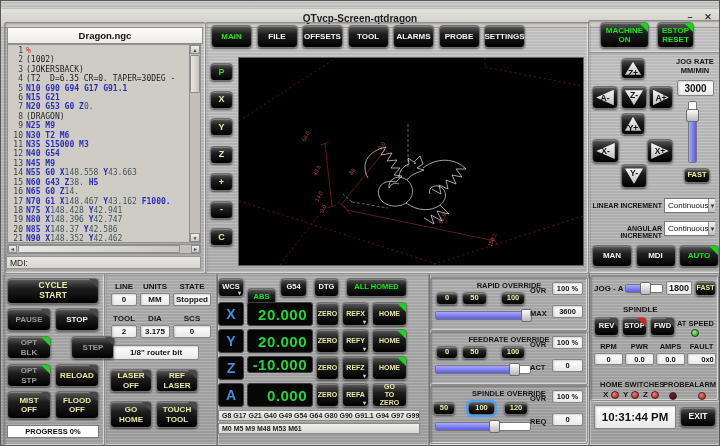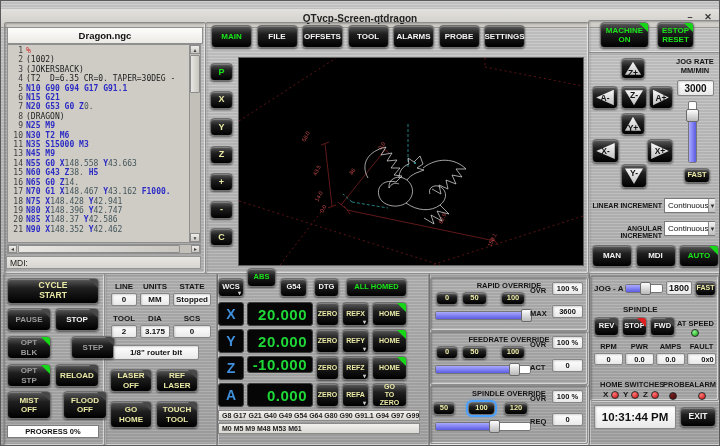--- a/index.html
+++ b/index.html
@@ -128,20 +128,21 @@
       <div class="gline"><span class="gnum">2</span><span class="gtext"><span class="tok-cmt">(1002)</span></span></div>
       <div class="gline"><span class="gnum">3</span><span class="gtext"><span class="tok-cmt">(JOKERSBACK)</span></span></div>
       <div class="gline"><span class="gnum">4</span><span class="gtext"><span class="tok-cmt">(T2  D=6.35 CR=0. TAPER=30DEG -</span></span></div>
       <div class="gline"><span class="gnum">5</span><span class="gtext"><span class="tok-l">N</span><span class="tok-l">10</span> <span class="tok-l">G</span><span class="tok-l">90</span> <span class="tok-l">G</span><span class="tok-l">94</span> <span class="tok-l">G</span><span class="tok-l">17</span> <span class="tok-l">G</span><span class="tok-l">91.1</span></span></div>
       <div class="gline"><span class="gnum">6</span><span class="gtext"><span class="tok-l">N</span><span class="tok-l">15</span> <span class="tok-l">G</span><span class="tok-l">21</span></span></div>
       <div class="gline"><span class="gnum">7</span><span class="gtext"><span class="tok-l">N</span><span class="tok-l">20</span> <span class="tok-l">G</span><span class="tok-l">53</span> <span class="tok-l">G</span><span class="tok-l">0</span> <span class="tok-l">Z</span><span class="tok-n">0.</span></span></div>
       <div class="gline"><span class="gnum">8</span><span class="gtext"><span class="tok-cmt">(DRAGON)</span></span></div>
       <div class="gline"><span class="gnum">9</span><span class="gtext"><span class="tok-l">N</span><span class="tok-l">25</span> <span class="tok-l">M</span><span class="tok-l">9</span></span></div>
       <div class="gline"><span class="gnum">10</span><span class="gtext"><span class="tok-l">N</span><span class="tok-l">30</span> <span class="tok-l">T</span><span class="tok-l">2</span> <span class="tok-l">M</span><span class="tok-l">6</span></span></div>
       <div class="gline"><span class="gnum">11</span><span class="gtext"><span class="tok-l">N</span><span class="tok-l">35</span> <span class="tok-l">S</span><span class="tok-l">15000</span> <span class="tok-l">M</span><span class="tok-l">3</span></span></div>
+      <div class="gline"><span class="gnum">12</span><span class="gtext"><span class="tok-l">N</span><span class="tok-l">40</span> <span class="tok-l">G</span><span class="tok-l">54</span></span></div>
       <div class="gline"><span class="gnum">13</span><span class="gtext"><span class="tok-l">N</span><span class="tok-l">45</span> <span class="tok-l">M</span><span class="tok-l">9</span></span></div>
       <div class="gline"><span class="gnum">14</span><span class="gtext"><span class="tok-l">N</span><span class="tok-l">55</span> <span class="tok-l">G</span><span class="tok-l">0</span> <span class="tok-l">X</span><span class="tok-n">148.558</span> <span class="tok-l">Y</span><span class="tok-n">43.663</span></span></div>
       <div class="gline"><span class="gnum">15</span><span class="gtext"><span class="tok-l">N</span><span class="tok-l">60</span> <span class="tok-l">G</span><span class="tok-l">43</span> <span class="tok-l">Z</span><span class="tok-n">38.</span> <span class="tok-l">H</span><span class="tok-l">5</span></span></div>
       <div class="gline"><span class="gnum">16</span><span class="gtext"><span class="tok-l">N</span><span class="tok-l">65</span> <span class="tok-l">G</span><span class="tok-l">0</span> <span class="tok-l">Z</span><span class="tok-n">14.</span></span></div>
       <div class="gline"><span class="gnum">17</span><span class="gtext"><span class="tok-l">N</span><span class="tok-l">70</span> <span class="tok-l">G</span><span class="tok-l">1</span> <span class="tok-l">X</span><span class="tok-n">148.467</span> <span class="tok-l">Y</span><span class="tok-n">43.162</span> <span class="tok-l">F</span><span class="tok-l">1000.</span></span></div>
       <div class="gline"><span class="gnum">18</span><span class="gtext"><span class="tok-l">N</span><span class="tok-l">75</span> <span class="tok-l">X</span><span class="tok-n">148.428</span> <span class="tok-l">Y</span><span class="tok-n">42.941</span></span></div>
       <div class="gline"><span class="gnum">19</span><span class="gtext"><span class="tok-l">N</span><span class="tok-l">80</span> <span class="tok-l">X</span><span class="tok-n">148.396</span> <span class="tok-l">Y</span><span class="tok-n">42.747</span></span></div>
       <div class="gline"><span class="gnum">20</span><span class="gtext"><span class="tok-l">N</span><span class="tok-l">85</span> <span class="tok-l">X</span><span class="tok-n">148.37</span> <span class="tok-l">Y</span><span class="tok-n">42.586</span></span></div>
       <div class="gline"><span class="gnum">21</span><span class="gtext"><span class="tok-l">N</span><span class="tok-l">90</span> <span class="tok-l">X</span><span class="tok-n">148.352</span> <span class="tok-l">Y</span><span class="tok-n">42.462</span></span></div>
     </div>
@@ -244,37 +245,37 @@
   <button class="btn t-yellow ear-d" style="left:6px;top:277px;width:92px;height:26px;font-size:8.5px;">CYCLE
 START</button>
   <button class="btn t-dim ear-d" style="left:6px;top:307px;width:44px;height:23px;">PAUSE</button>
   <button class="btn t-white ear-d" style="left:54px;top:307px;width:44px;height:23px;">STOP</button>
   <button class="btn t-dim ear-g" style="left:6px;top:335px;width:44px;height:23px;">OPT BLK</button>
   <button class="btn t-dim ear-d" style="left:54px;top:335px;width:44px;height:23px;margin-left:16px;">STEP</button>
   <button class="btn t-dim ear-g" style="left:6px;top:363px;width:44px;height:23px;">OPT STP</button>
   <button class="btn t-yellow ear-d" style="left:54px;top:363px;width:44px;height:23px;">RELOAD</button>
   <button class="btn t-yellow ear-d" style="left:6px;top:390px;width:44px;height:28px;">MIST
 OFF</button>
-  <button class="btn t-yellow ear-d" style="left:62px;top:390px;width:44px;height:28px;">FLOOD
+  <button class="btn t-yellow ear-d" style="left:54px;top:390px;width:44px;height:28px;">FLOOD
 OFF</button>
   <div class="progress">PROGRESS 0%</div>
 
   <div id="statuspanel"></div>
   <div class="box" style="left:112px;top:344px;width:86px;height:15px;font-size:8px;">1/8" router bit</div>
   <button class="btn t-yellow ear-d" style="left:109px;top:368px;width:42px;height:23px;">LASER
 OFF</button>
   <button class="btn t-yellow ear-d" style="left:155px;top:368px;width:42px;height:23px;">REF
 LASER</button>
   <button class="btn t-yellow ear-d" style="left:109px;top:400px;width:42px;height:27px;">GO
 HOME</button>
   <button class="btn t-yellow ear-d" style="left:155px;top:400px;width:42px;height:27px;">TOUCH
 TOOL</button>
 
   <button class="btn t-white mini-arr" style="left:217px;top:277px;width:26px;height:19px;font-size:7.5px;">WCS</button>
-  <button class="btn t-green" style="left:246px;top:267px;width:29px;height:19px;font-size:7.5px;">ABS</button>
+  <button class="btn t-green" style="left:246px;top:287px;width:29px;height:19px;font-size:7.5px;">ABS</button>
   <button class="btn t-white" style="left:279px;top:277px;width:27px;height:19px;font-size:7.5px;">G54</button>
   <button class="btn t-white" style="left:313px;top:277px;width:25px;height:19px;font-size:7.5px;">DTG</button>
   <button class="btn t-green" style="left:345px;top:277px;width:61px;height:19px;font-size:7.5px;">ALL HOMED</button>
   <div id="droRows"></div>
   <div class="statusbar" style="left:217px;top:409px;width:202px;height:11px;">G8 G17 G21 G40 G49 G54 G64 G80 G90 G91.1 G94 G97 G99</div>
   <div class="statusbar" style="left:217px;top:422px;width:202px;height:11px;">M0 M5 M9 M48 M53 M61</div>
 
   <div id="ovgroups"></div>
 
   <div class="lbl" style="left:593px;top:283px;font-size:8px;">JOG - A</div>

